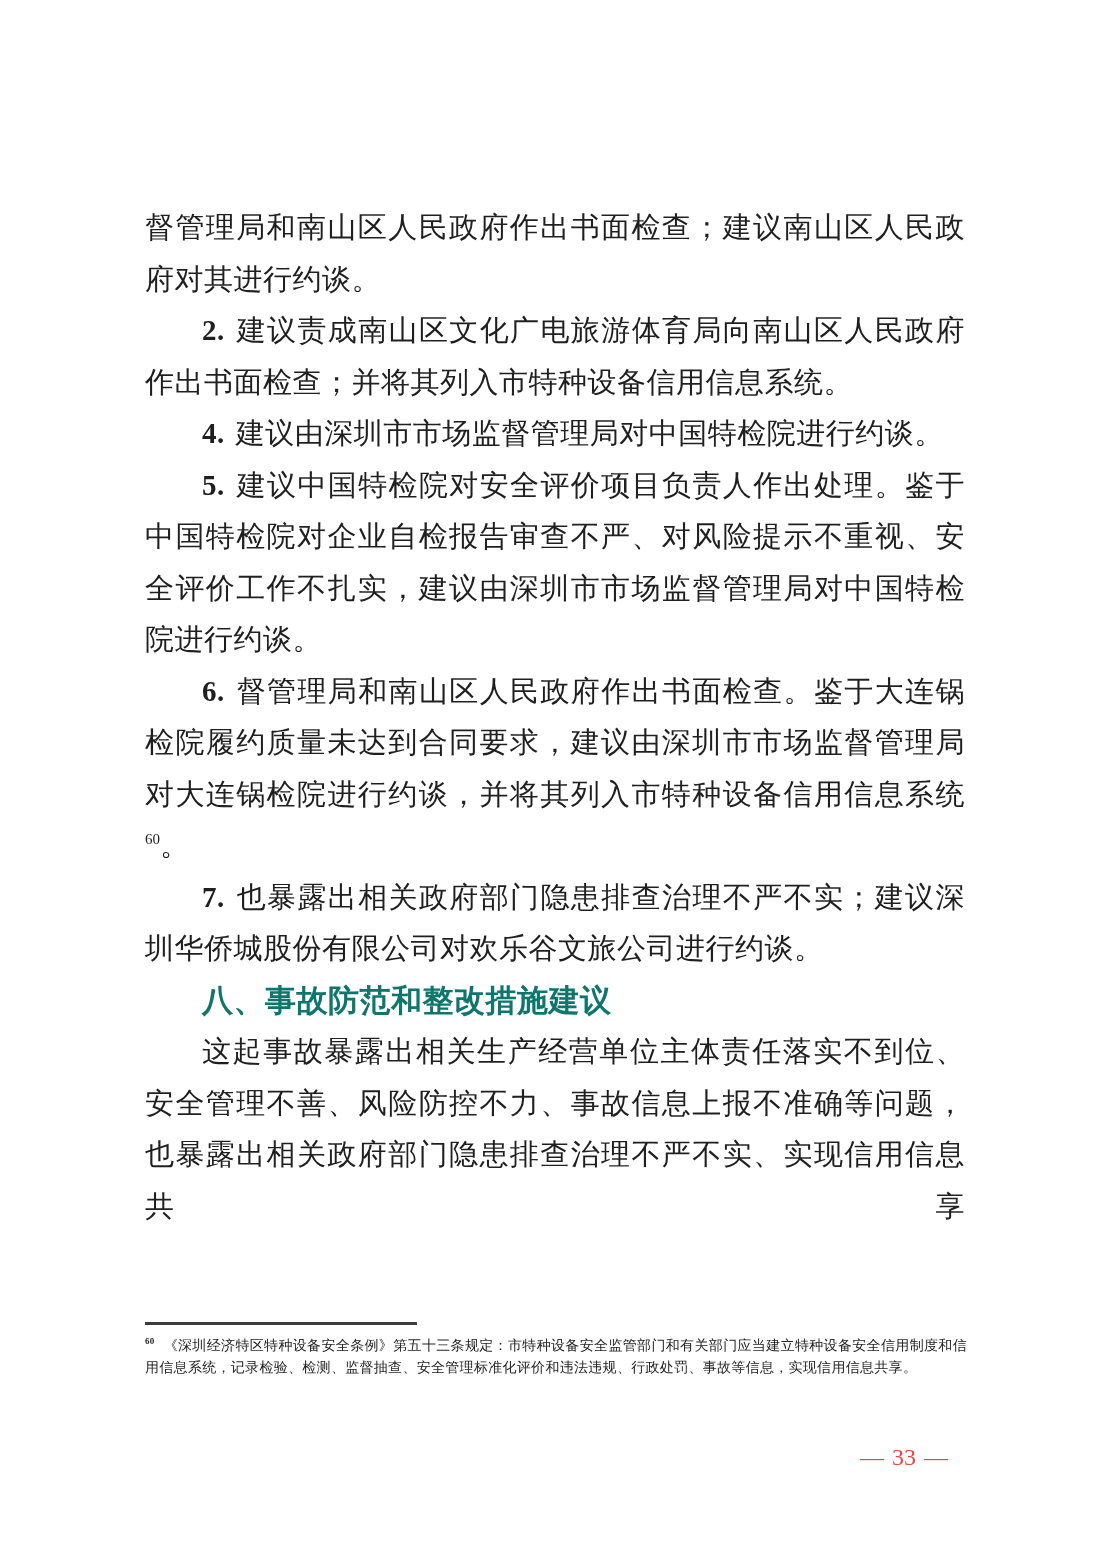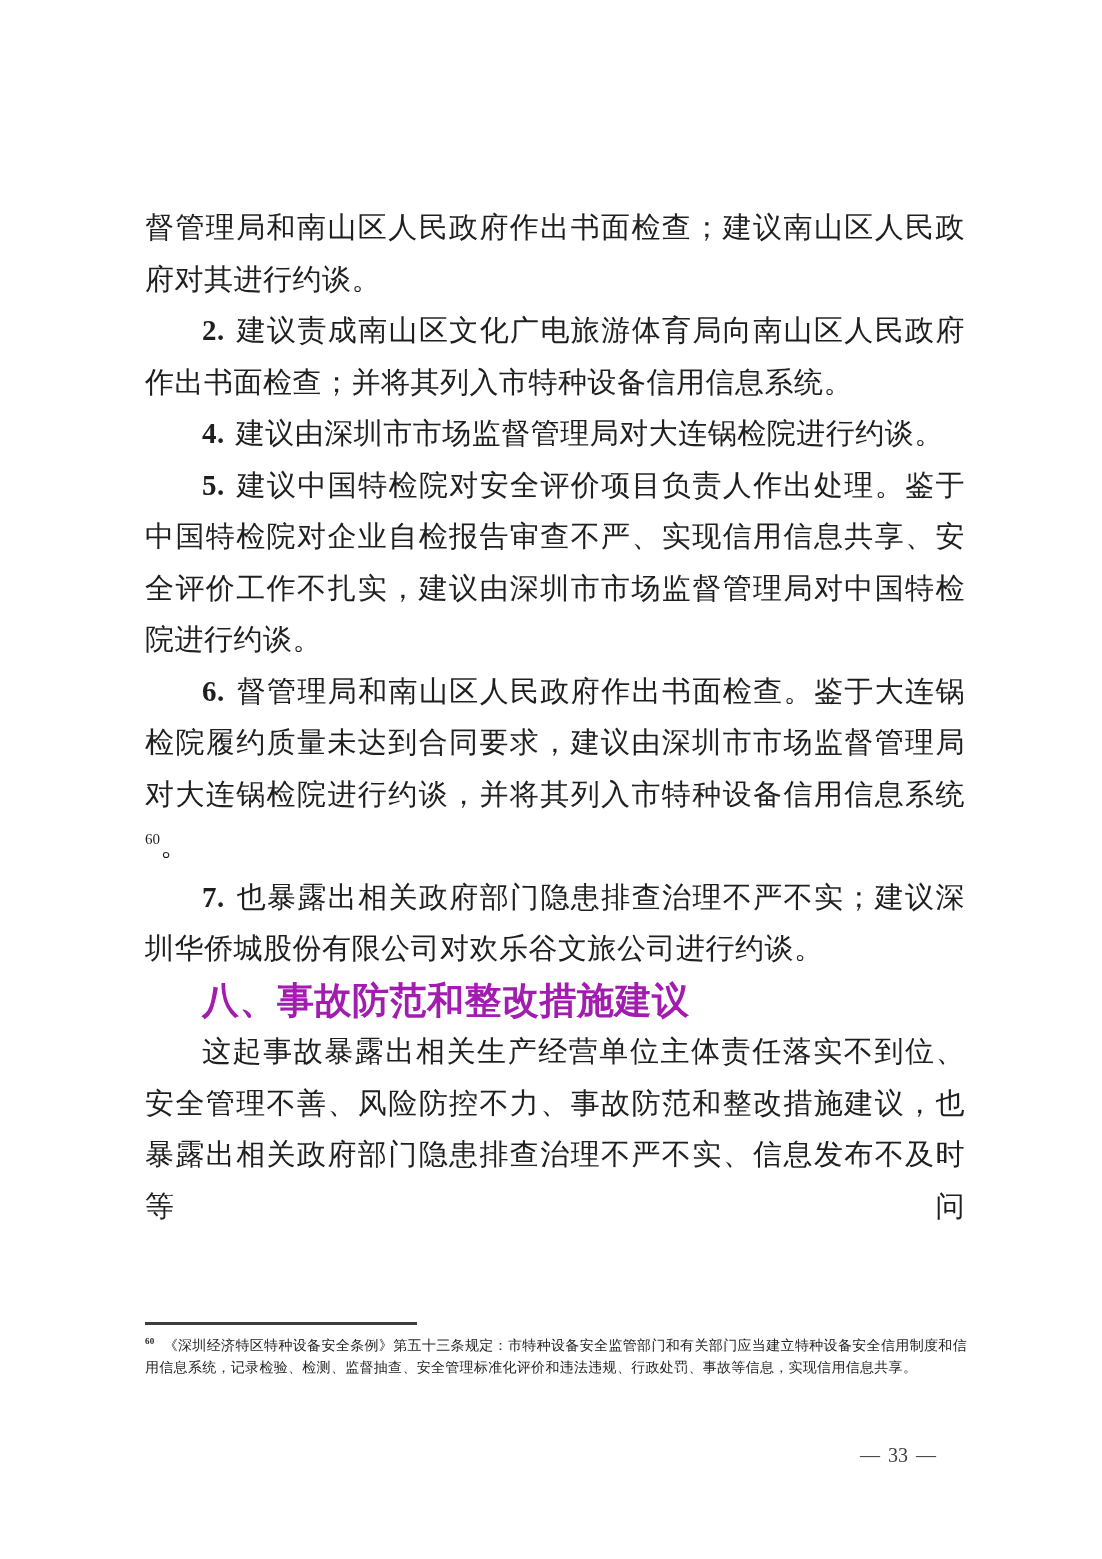--- a/index.html
+++ b/index.html
@@ -31,24 +31,24 @@
   }
   .body-sup {
     font-size: 15px;
     line-height: 0;
     vertical-align: 11px;
     letter-spacing: 0;
   }
   .section-heading {
     font-family: "Liberation Sans", "DejaVu Sans", sans-serif;
     font-weight: 700;
-    font-size: 37px;
+    font-size: 31px;
     line-height: 51.5px;
     text-indent: 57px;
-    color: #a21caf;
+    color: #0f766e;
   }
   .cont { text-align-last: justify; }
   .footnote {
     position: absolute;
     left: 145px;
     top: 1322px;
     width: 822px;
     color: #242424;
   }
   .footnote-rule {
@@ -67,49 +67,49 @@
     font-size: 9px;
     line-height: 0;
     vertical-align: 6px;
     margin-right: 9px;
     font-weight: bold;
   }
   .page-number {
     position: absolute;
     left: 856px;
     top: 1444px;
-    font-size: 20px;
-    color: #404040;
+    font-size: 24px;
+    color: #ef4444;
     white-space: nowrap;
   }
   .page-number span { margin: 0 4px; }
 </style>
 </head>
 <body>
 
 <div class="page">
 
   <main class="content">
 
     <p class="para">督管理局和南山区人民政府作出书面检查；建议南山区人民政府对其进行约谈。</p>
 
     <p class="para indent"><span class="num">2.</span><span>建议责成南山区文化广电旅游体育局向南山区人民政府作出书面检查；并将其列入市特种设备信用信息系统。</span></p>
 
 
-    <p class="para indent"><span class="num">4.</span><span>建议由深圳市市场监督管理局对大连锅检院进行约谈。</span></p>
+    <p class="para indent"><span class="num">4.</span><span>建议由深圳市市场监督管理局对中国特检院进行约谈。</span></p>
 
-    <p class="para indent"><span class="num">5.</span><span>建议中国特检院对安全评价项目负责人作出处理。鉴于中国特检院对企业自检报告审查不严、实现信用信息共享、安全评价工作不扎实，建议由深圳市市场监督管理局对中国特检院进行约谈。</span></p>
+    <p class="para indent"><span class="num">5.</span><span>建议中国特检院对安全评价项目负责人作出处理。鉴于中国特检院对企业自检报告审查不严、对风险提示不重视、安全评价工作不扎实，建议由深圳市市场监督管理局对中国特检院进行约谈。</span></p>
 
     <p class="para indent"><span class="num">6.</span><span>督管理局和南山区人民政府作出书面检查。鉴于大连锅检院履约质量未达到合同要求，建议由深圳市市场监督管理局对大连锅检院进行约谈，并将其列入市特种设备信用信息系统</span><sup class="body-sup">60</sup><span>。</span></p>
 
     <p class="para indent"><span class="num">7.</span><span>也暴露出相关政府部门隐患排查治理不严不实；建议深圳华侨城股份有限公司对欢乐谷文旅公司进行约谈。</span></p>
 
     <h2 class="section-heading">八、事故防范和整改措施建议</h2>
 
-    <p class="para indent cont">这起事故暴露出相关生产经营单位主体责任落实不到位、安全管理不善、风险防控不力、事故防范和整改措施建议，也暴露出相关政府部门隐患排查治理不严不实、信息发布不及时等问</p>
+    <p class="para indent cont">这起事故暴露出相关生产经营单位主体责任落实不到位、安全管理不善、风险防控不力、事故信息上报不准确等问题，也暴露出相关政府部门隐患排查治理不严不实、实现信用信息共享</p>
 
   </main>
 
   <footer class="footnote">
     <div class="footnote-rule"></div>
     <p class="footnote-text"><sup class="footnote-marker">60</sup><span>《深圳经济特区特种设备安全条例》第五十三条规定：市特种设备安全监管部门和有关部门应当建立特种设备安全信用制度和信用信息系统，记录检验、检测、监督抽查、安全管理标准化评价和违法违规、行政处罚、事故等信息，实现信用信息共享。</span></p>
   </footer>
 
   <div class="page-number"><span>—</span><span>33</span><span>—</span></div>
 

